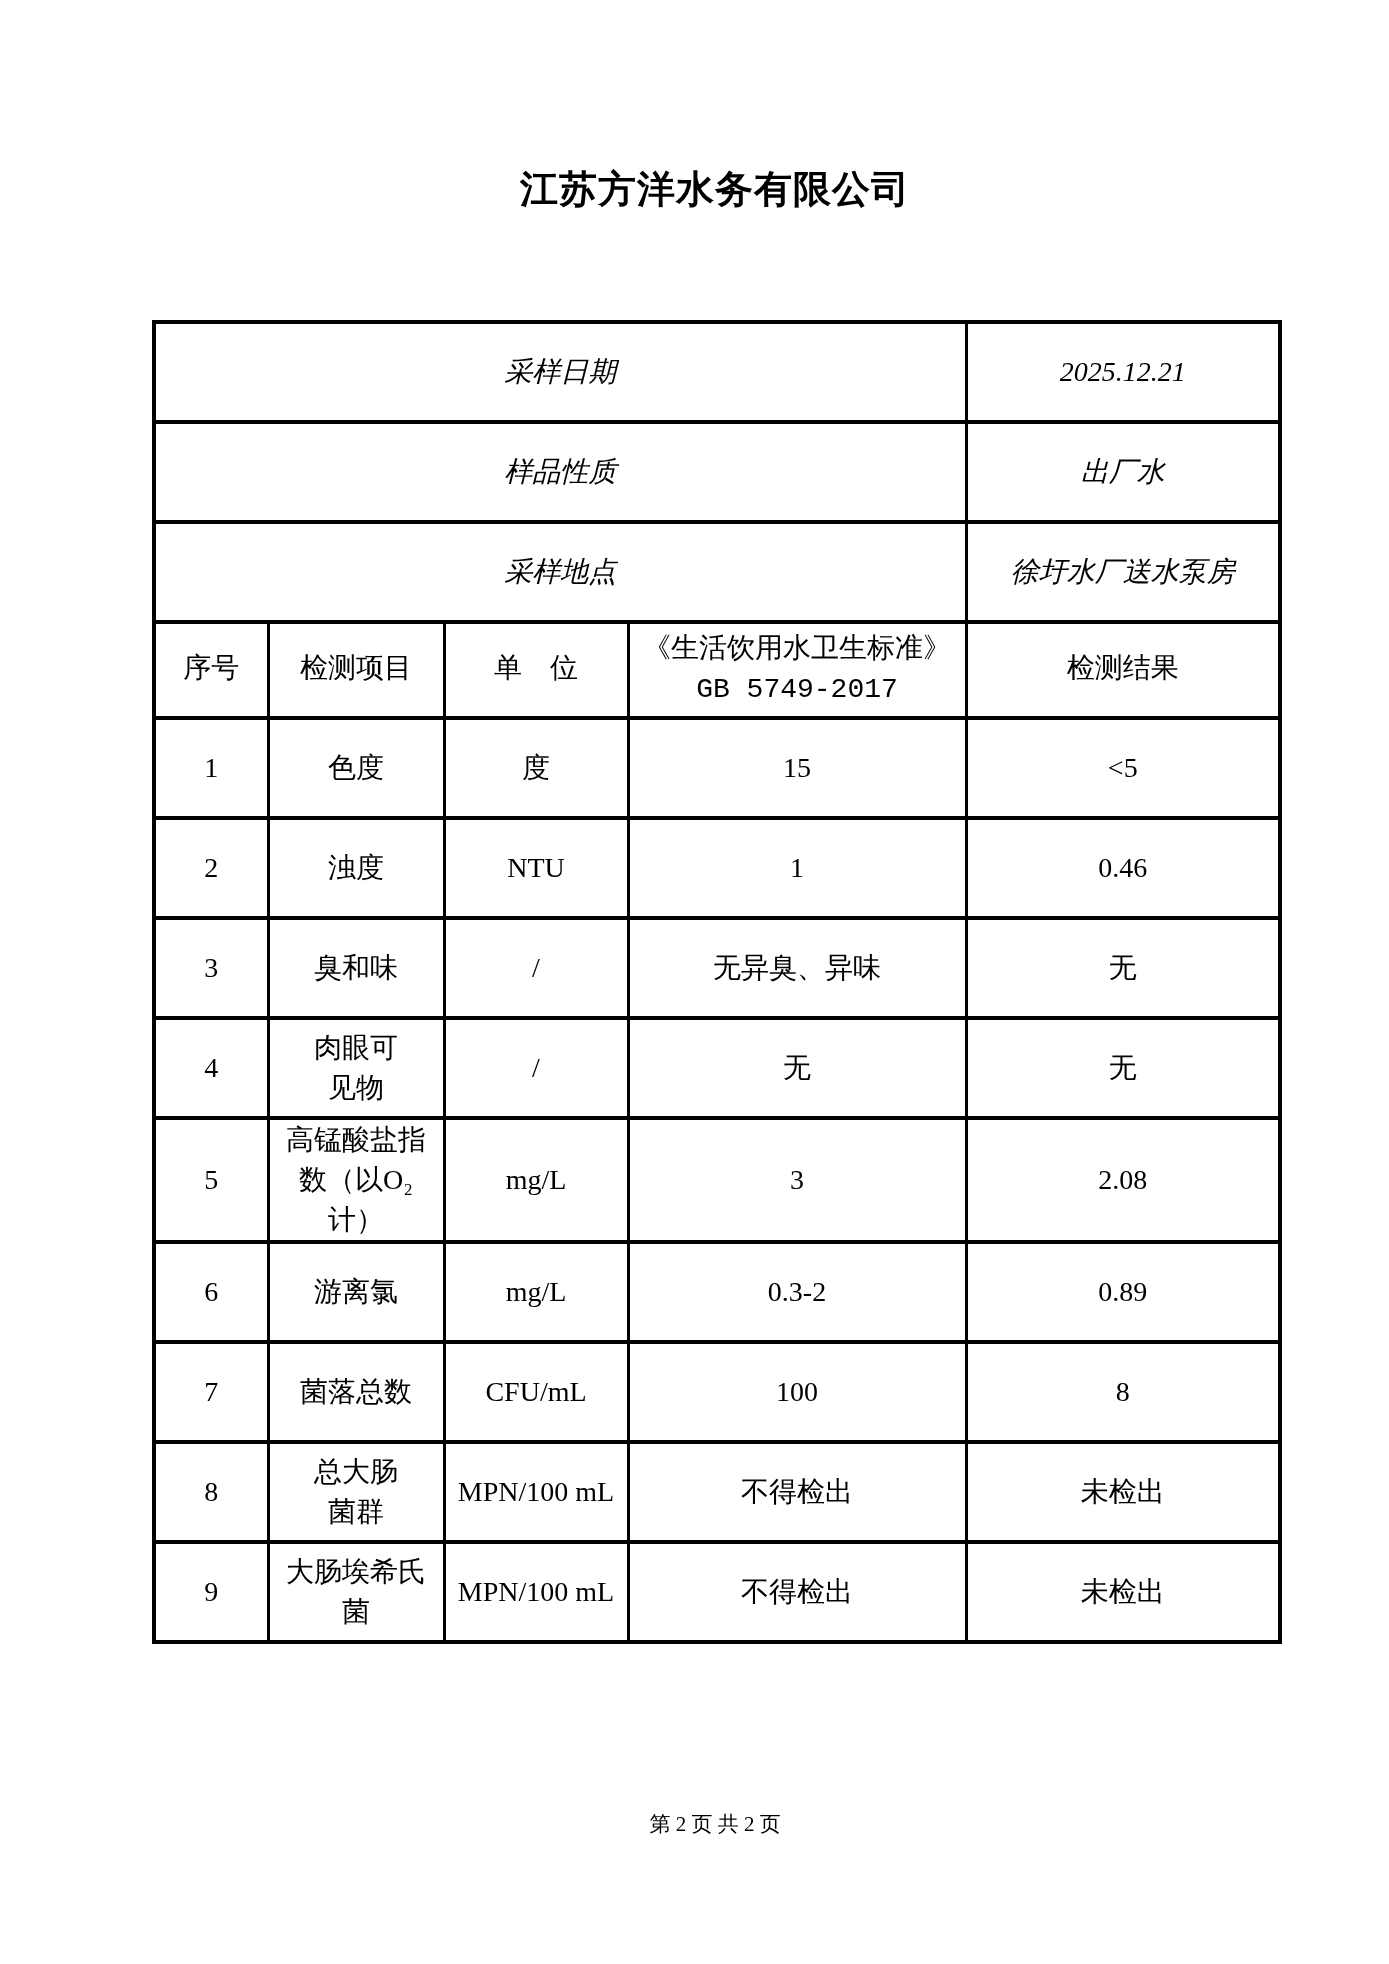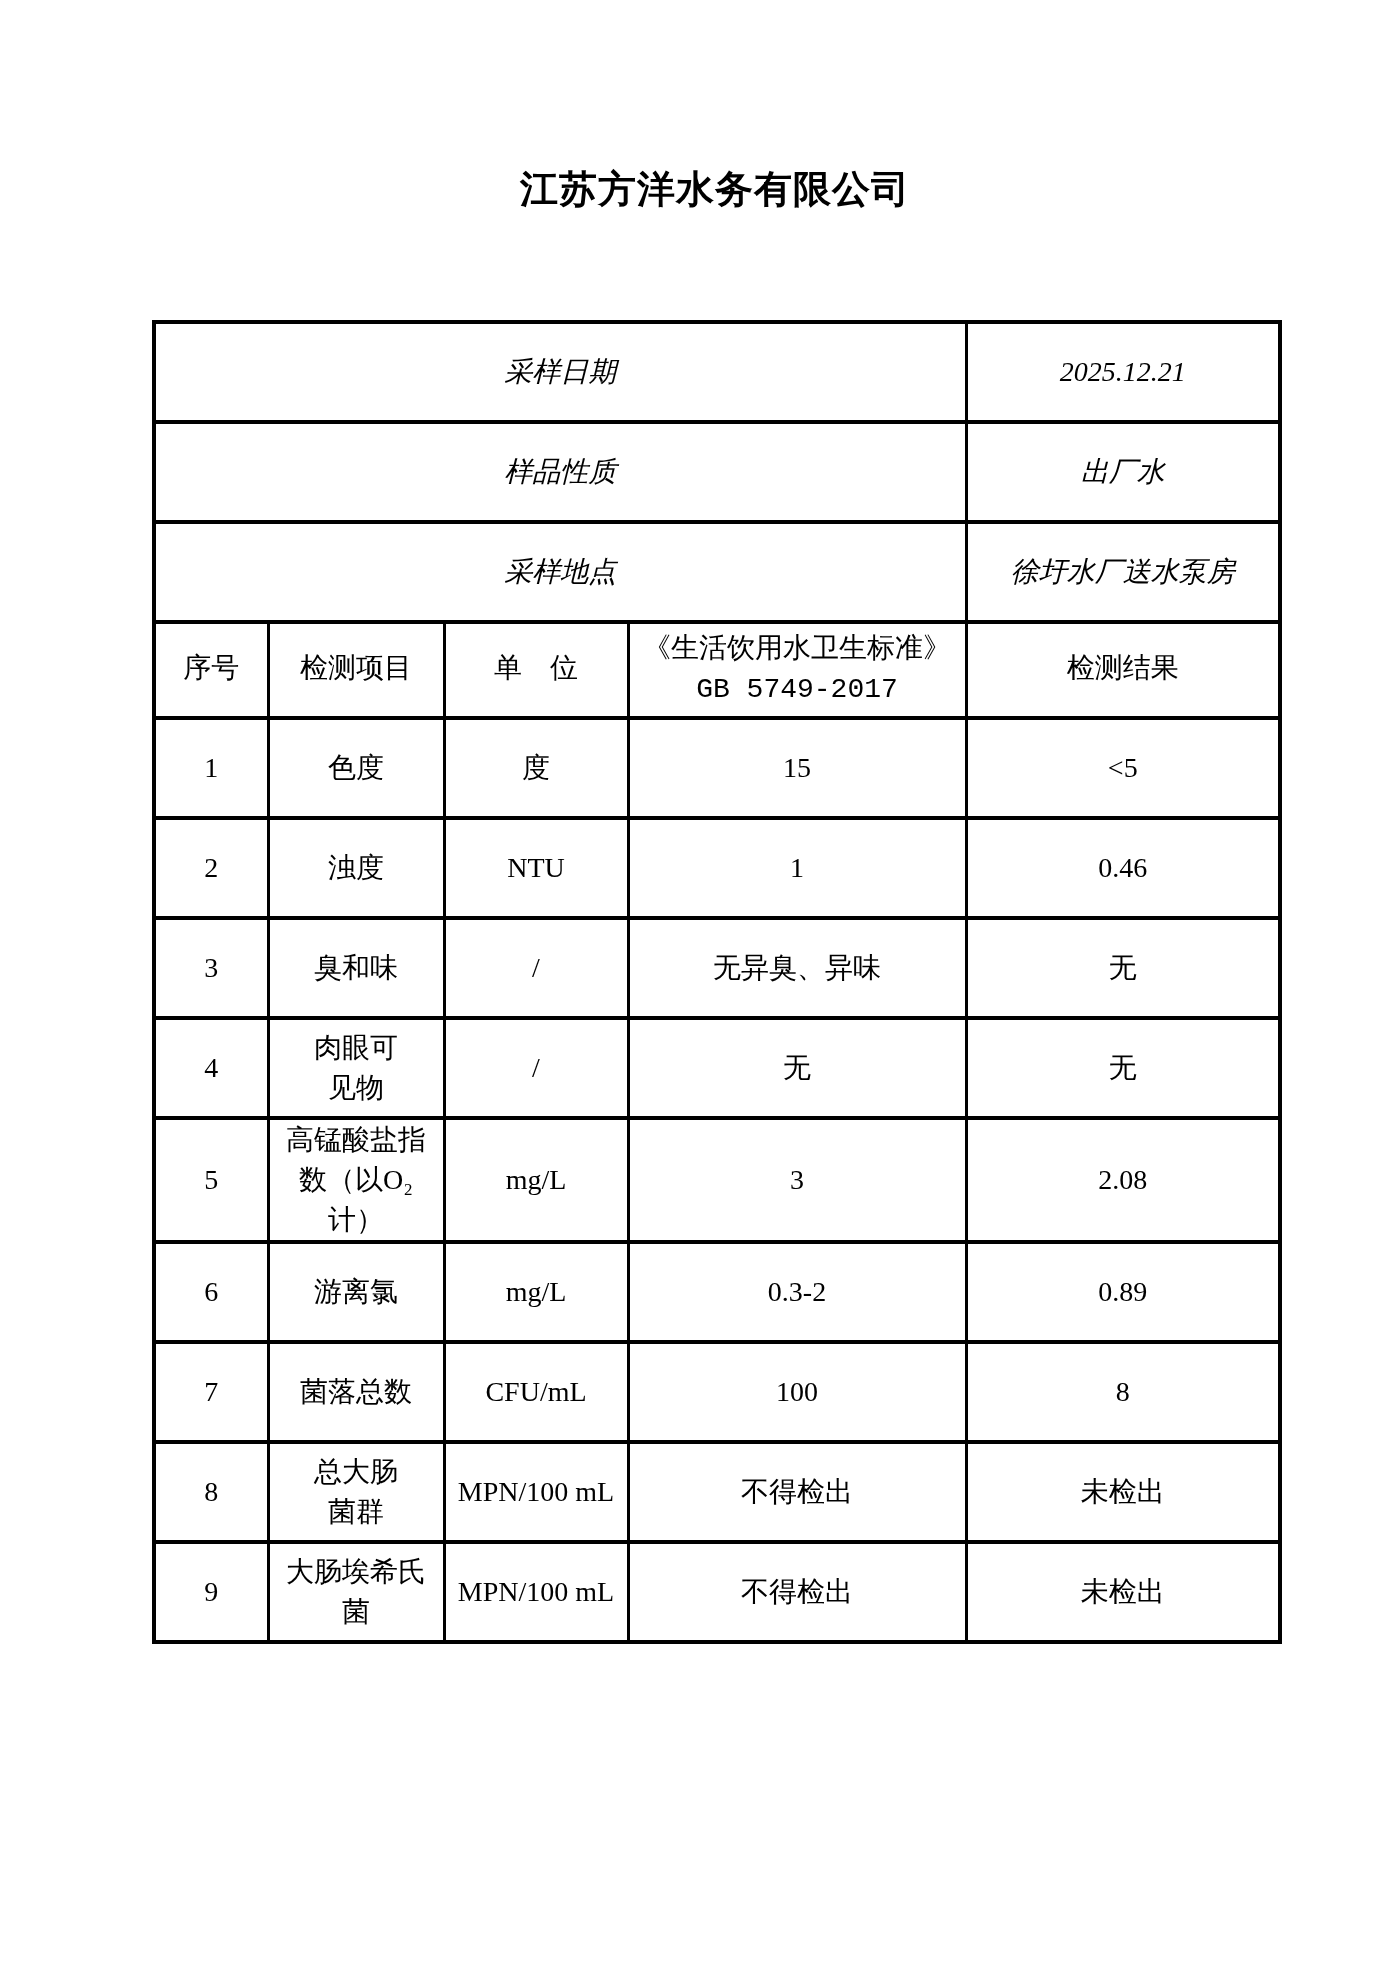--- a/index.html
+++ b/index.html
@@ -175,14 +175,15 @@
         <td>9</td>
         <td>大肠埃希氏
 菌</td>
         <td>MPN/100 mL</td>
         <td>不得检出</td>
         <td>未检出</td>
       </tr>
     </tbody>
   </table>
 
+  <div class="page-footer">第 2 页 共 2 页</div>
 
 </div>
 
 </body></html>

